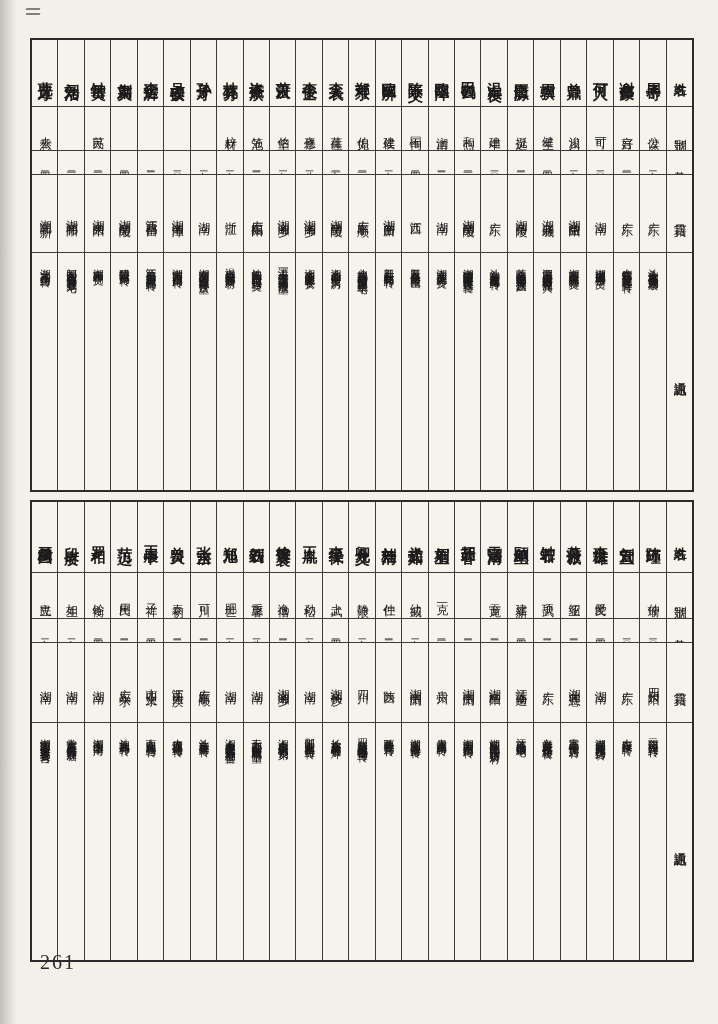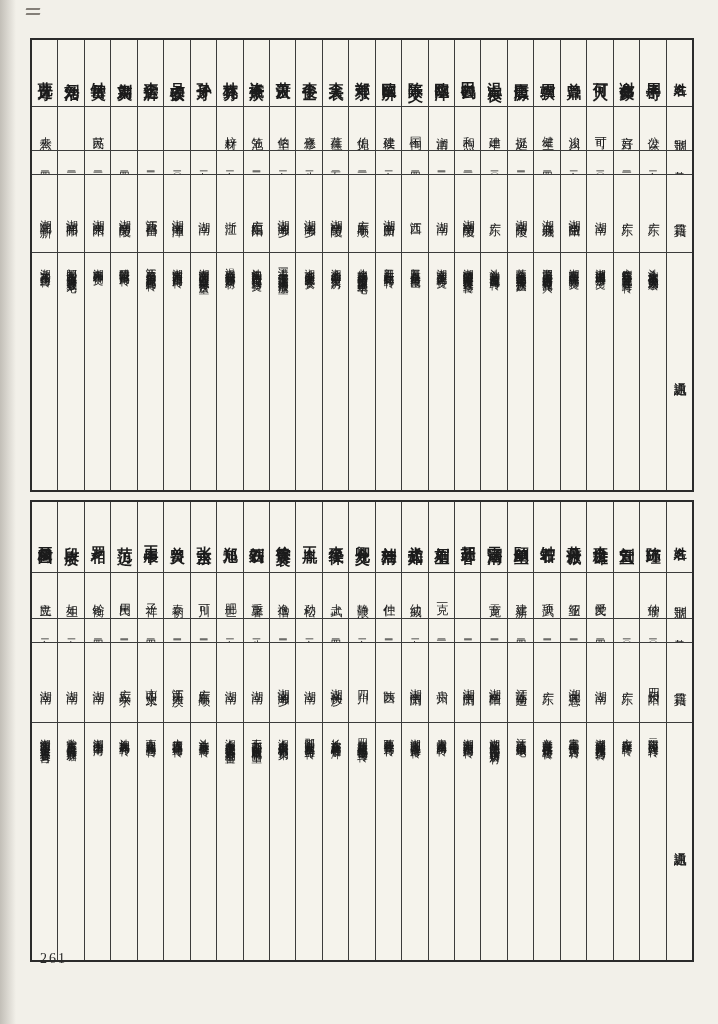--- a/index.html
+++ b/index.html
@@ -41,21 +41,21 @@
 
   .table-bottom .r-name  { height:70px; }
   .table-bottom .r-alias { height:46px; }
   .table-bottom .r-native{ height:80px; }
 
   .header-col .cell { font-size:13px; font-weight:normal; letter-spacing:0; justify-content:space-around; }
   .header-col .r-name { font-weight:bold; }
   .header-col .r-age  { font-size:10px; }
   .header-col .r-addr { padding-top:20px; padding-bottom:20px; }
 
-  .page-number { position:absolute; left:40px; top:951px; font-size:14px; letter-spacing:2px; color:#2a2a2a; }
+  .page-number { position:absolute; left:40px; top:951px; font-size:20px; letter-spacing:2px; color:#2a2a2a; }
 </style>
 </head>
 <body>
 
 <div class="page">
   <div class="scan-edge"></div>
   <div class="corner-mark">
       <i></i>
       <i></i>
     </div>

